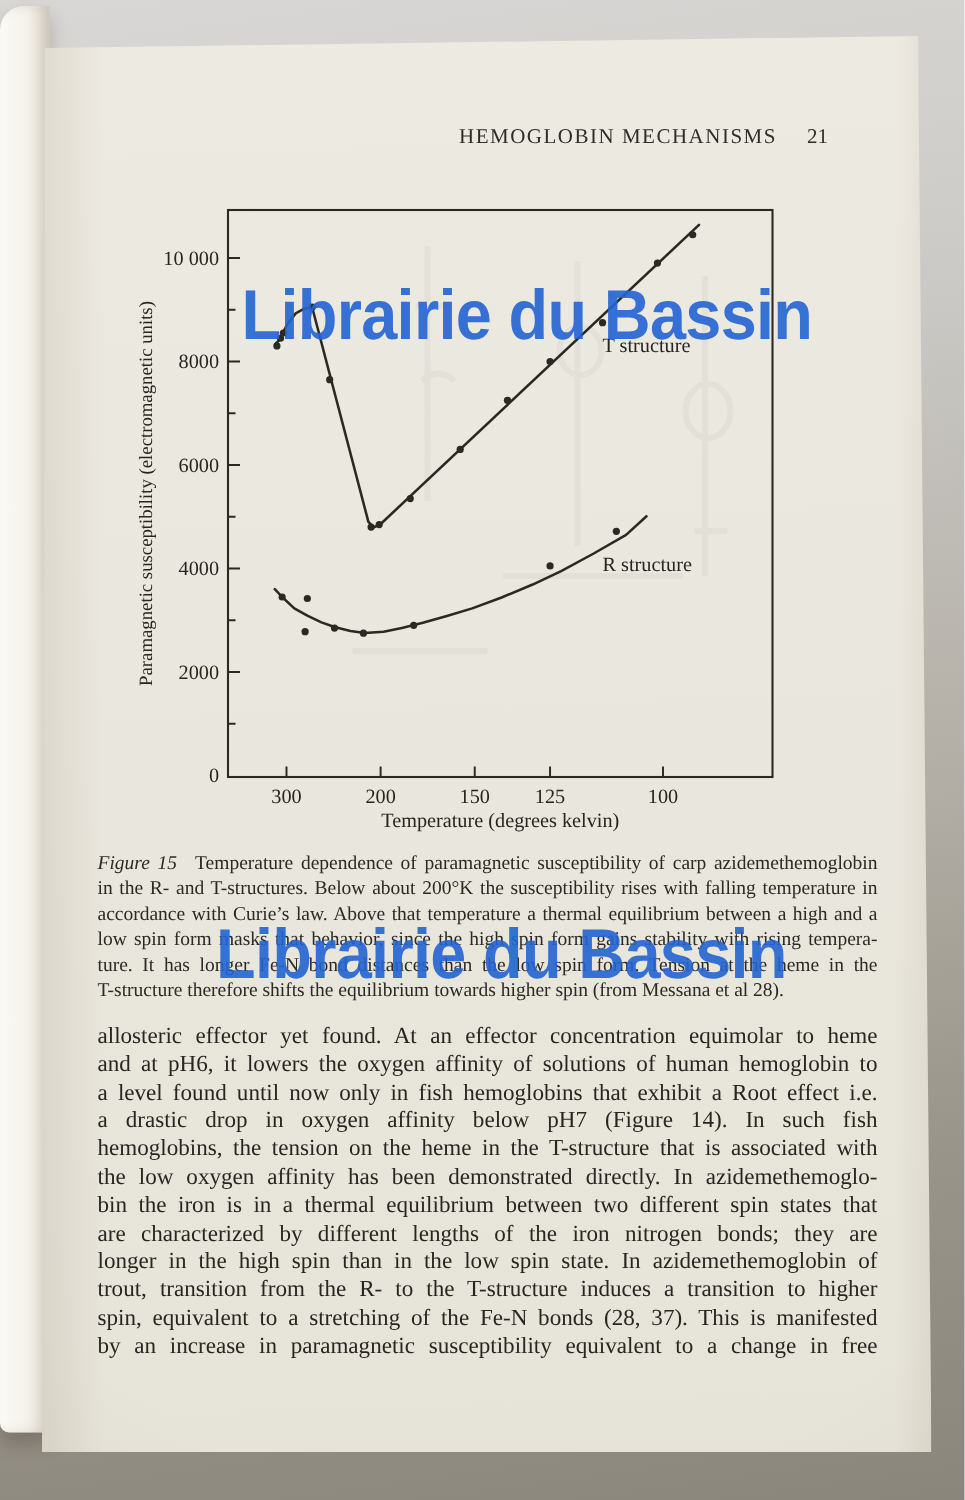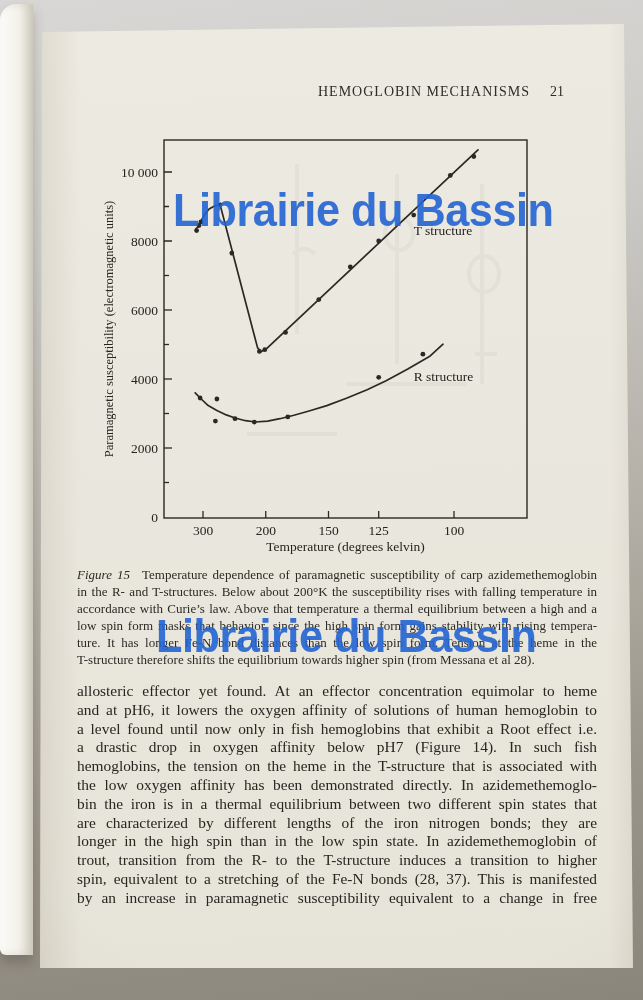--- a/index.html
+++ b/index.html
@@ -10,21 +10,21 @@
   }
   
   .page-stack{
     position:absolute;left:0;top:4px;width:33px;height:951px;
     background:linear-gradient(90deg,#fcfbf7 0%,#f3f1ea 55%,#ddd9cd 100%);
     border-radius:16px 0 0 6px;
     box-shadow:inset -5px 0 8px rgba(70,60,45,.12), 0 8px 12px rgba(50,45,35,.25);
   }
   
   .page{
-    position:absolute;left:40px;top:24px;width:593px;height:944px;
+    position:absolute;left:28px;top:24px;width:593px;height:944px;
     clip-path:polygon(2px 8px, 584px 0px, 593px 944px, 0px 944px);
     background:linear-gradient(178deg,#edeae1 0%,#eae7de 45%,#e6e3d8 100%);
     box-shadow:10px 12px 22px rgba(40,35,25,.38);
     color:#2b2a25;
   }
   .page::after{ 
     content:"";position:absolute;inset:0;pointer-events:none;
     background:
       linear-gradient(90deg, rgba(95,85,60,.10) 0%, rgba(95,85,60,0) 7%),
       linear-gradient(270deg, rgba(95,85,60,.08) 0%, rgba(95,85,60,0) 4%),

